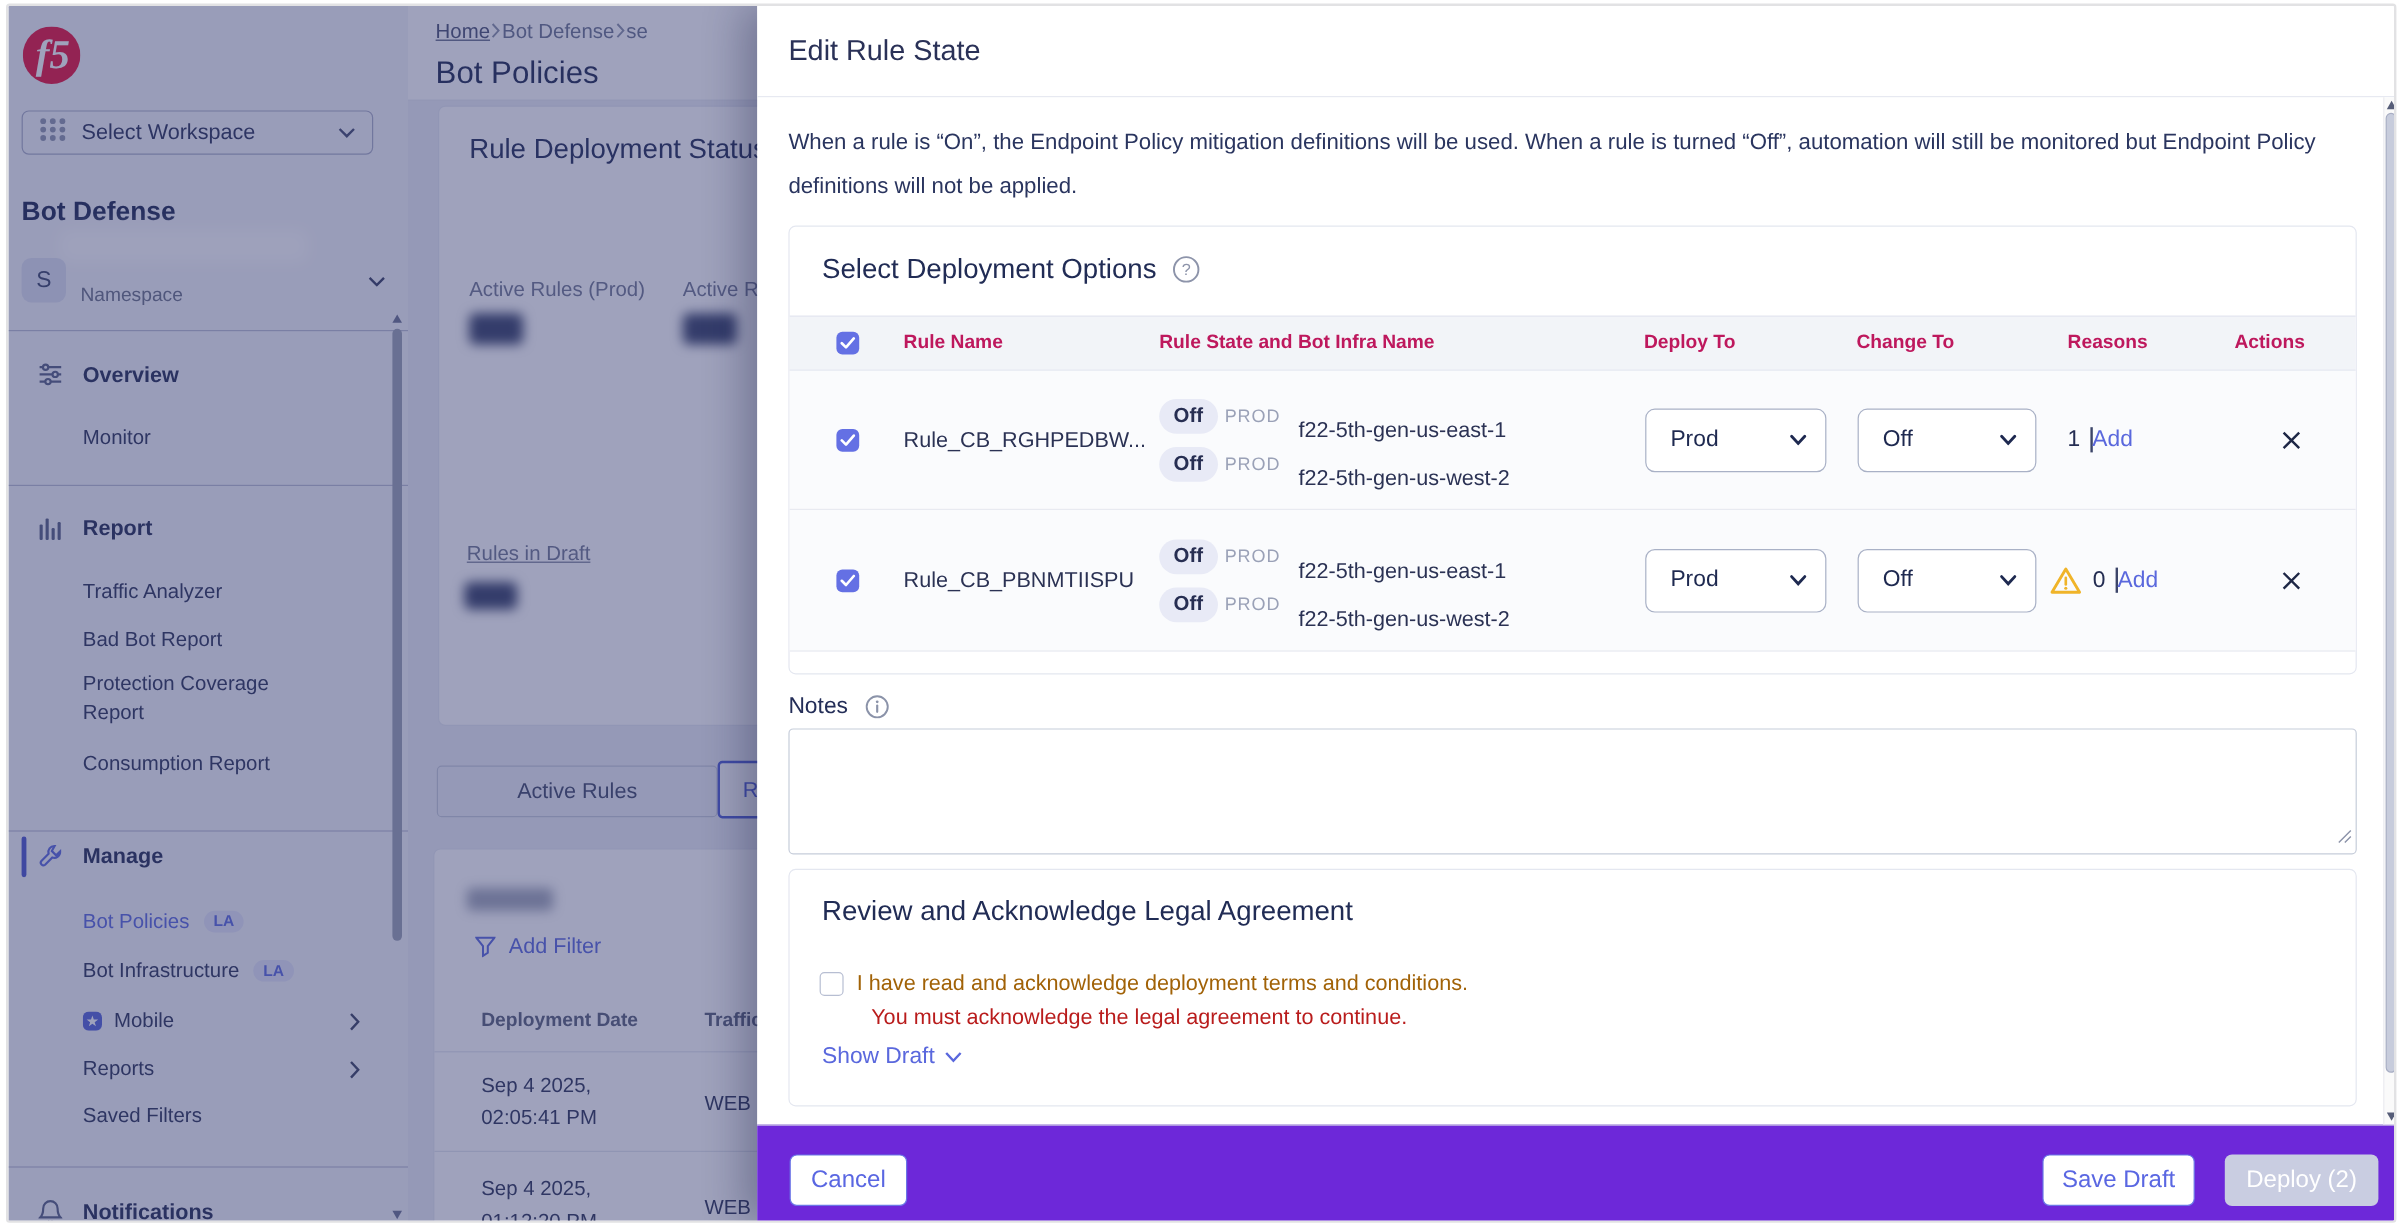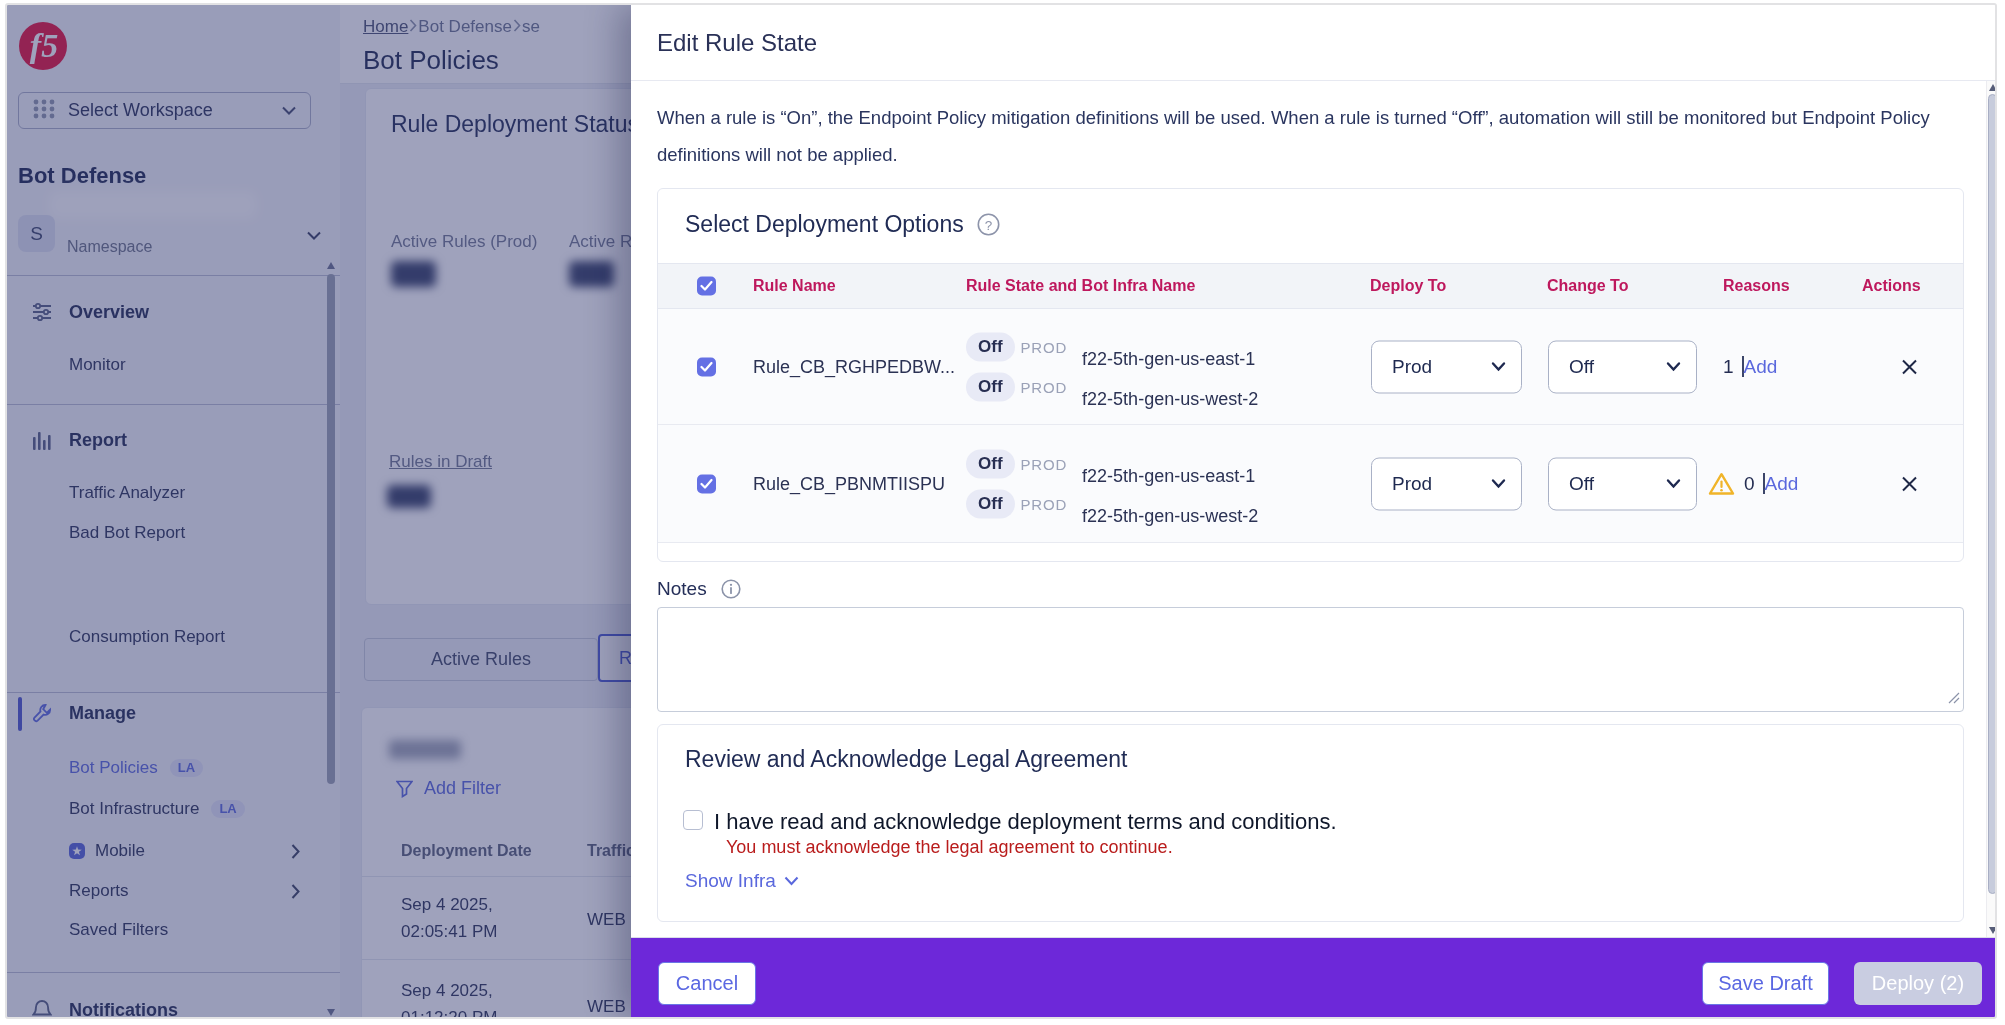--- a/index.html
+++ b/index.html
@@ -107,21 +107,21 @@
   .x-btn { position:absolute; left:1243px; top:50%; transform:translateY(-50%); color:#1e2746; display:flex; }
   .m-notes-row { position:absolute; left:26px; top:573px; display:flex; align-items:center; gap:14px; }
   .m-notes-label { font-size:19px; color:#242e58; }
   .info-ico { color:#8b93a9; display:flex; }
   .m-textarea { position:absolute; left:26px; top:602px; width:1307px; height:105px; border:1px solid #c6cdda; border-radius:4px; background:#fff; }
   .grip { position:absolute; right:3px; bottom:3px; color:#8b93a9; }
   .m-card2 { top:719px; height:198px; }
   .m-card2-title { position:absolute; left:27px; top:21px; font-size:23px; color:#212c55; }
   .legal-row { position:absolute; left:25px; top:84px; display:flex; align-items:flex-start; }
   .cb-empty { width:20px; height:20px; border:1.5px solid #b7bed2; border-radius:4px; background:#fff; margin-top:1px; }
-  .legal-label { margin-left:11px; font-size:22px; color:#0f172a; }
+  .legal-label { margin-left:11px; font-size:18px; color:#a16207; }
   .legal-error { position:absolute; left:68px; top:112px; font-size:18px; color:#b91c1c; }
   .show-more { position:absolute; left:27px; top:145px; font-size:19px; color:#5a68dd; display:flex; align-items:center; gap:8px; }
   .m-footer { position:absolute; left:0; top:932px; width:100%; height:81px; border-top:1px solid #dadde8; background:#6d28d9; }
   .btn { position:absolute; top:24px; height:43px; border-radius:6px; display:flex; align-items:center; justify-content:center; font-size:20px; }
   .btn-cancel { left:27px; width:98px; border:1.5px solid #6a76e6; color:#5a67e2; background:#fff; }
   .btn-save { right:169px; width:127px; border:1.5px solid #6a76e6; color:#5a67e2; background:#fff; }
   .btn-deploy { right:16px; width:128px; background:#c9cde1; color:#fff; }
   .m-scroll { position:absolute; right:0; top:76px; width:12px; height:856px; background:#fafafa; border-left:1px solid #ececf0; }
   .m-thumb { position:absolute; left:1px; top:13px; width:9px; height:800px; background:#c7ccdc; border:1px solid #a8aec4; border-radius:5px; }
   .m-arrow-up { position:absolute; left:2px; top:3px; width:0; height:0; border-left:4px solid transparent;
@@ -207,20 +207,23 @@
         </svg>
       </span>
       <span class="nav-sec">Report</span>
     </div>
     <div class="nav-item" style="top:478px; left:62px;">
       <span class="nav-sub">Traffic Analyzer</span>
     </div>
     <div class="nav-item" style="top:518px; left:62px;">
       <span class="nav-sub">Bad Bot Report</span>
     </div>
+    <div class="nav-item" style="top:553px; left:62px; width:195px;">
+      <span class="nav-sub" style="line-height:24px; display:block; width:195px;">Protection Coverage Report</span>
+    </div>
     <div class="nav-item" style="top:622px; left:62px;">
       <span class="nav-sub">Consumption Report</span>
     </div>
 
     <div class="sb-divider" style="top:687px;"></div>
 
     <div class="active-bar"></div>
     <div class="nav-item" style="top:698px; left:22px;">
       <span class="ico">
         <svg width="21" height="21" viewBox="0 0 21 21" fill="none" stroke="#5a68dd" stroke-width="1.8">
@@ -503,21 +506,21 @@
     </div>
 
     <div class="m-card m-card2">
       <div class="m-card2-title">Review and Acknowledge Legal Agreement</div>
       <div class="legal-row">
         <div class="cb-empty"></div>
         <div class="legal-label">I have read and acknowledge deployment terms and conditions.</div>
       </div>
       <div class="legal-error">You must acknowledge the legal agreement to continue.</div>
       <div class="show-more">
-        <span>Show Infra</span>
+        <span>Show Draft</span>
         <span style="display:flex;">
           <svg width="15" height="10" viewBox="0 0 15 10" fill="none" stroke="currentColor" stroke-width="2">
                 <path d="M1.5 1.5 L7.5 8 L13.5 1.5"></path>
               </svg>
         </span>
       </div>
     </div>
 
     <div class="m-footer">
       <div class="btn btn-cancel">Cancel</div>

